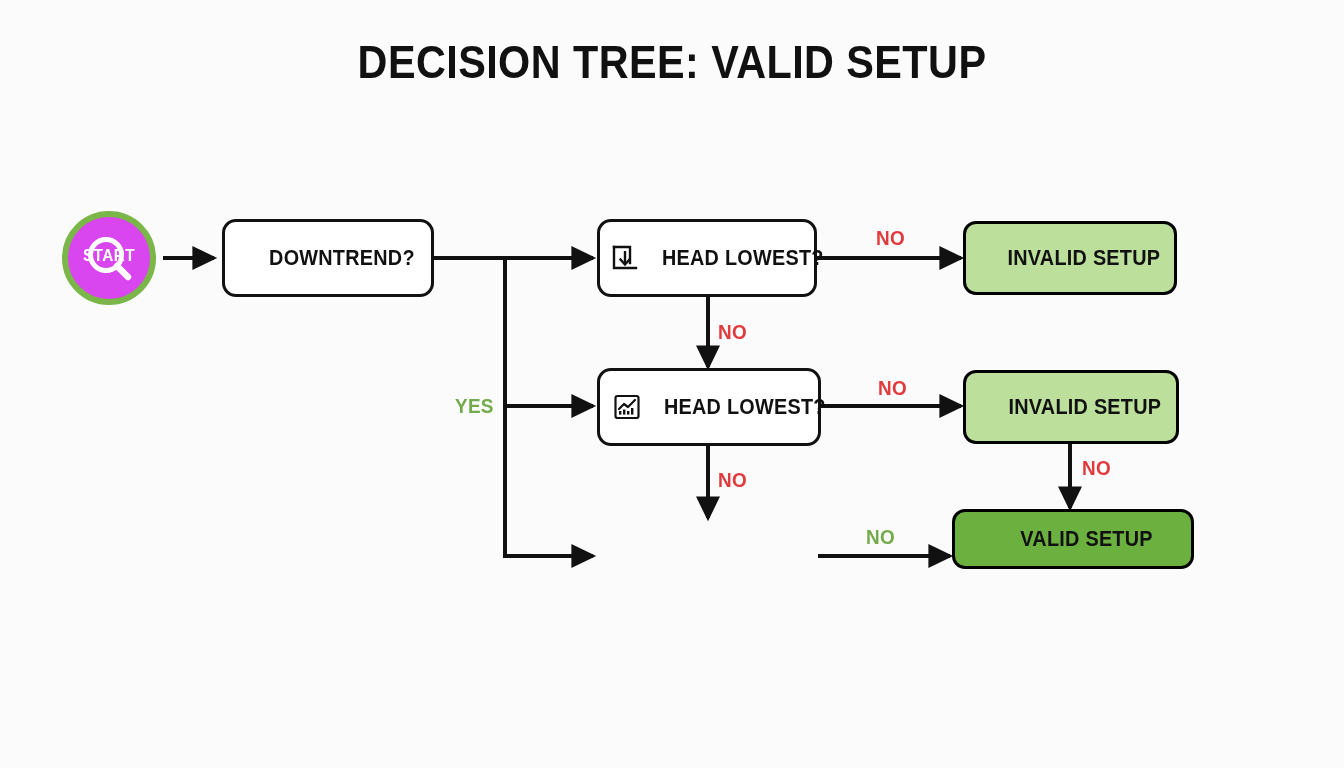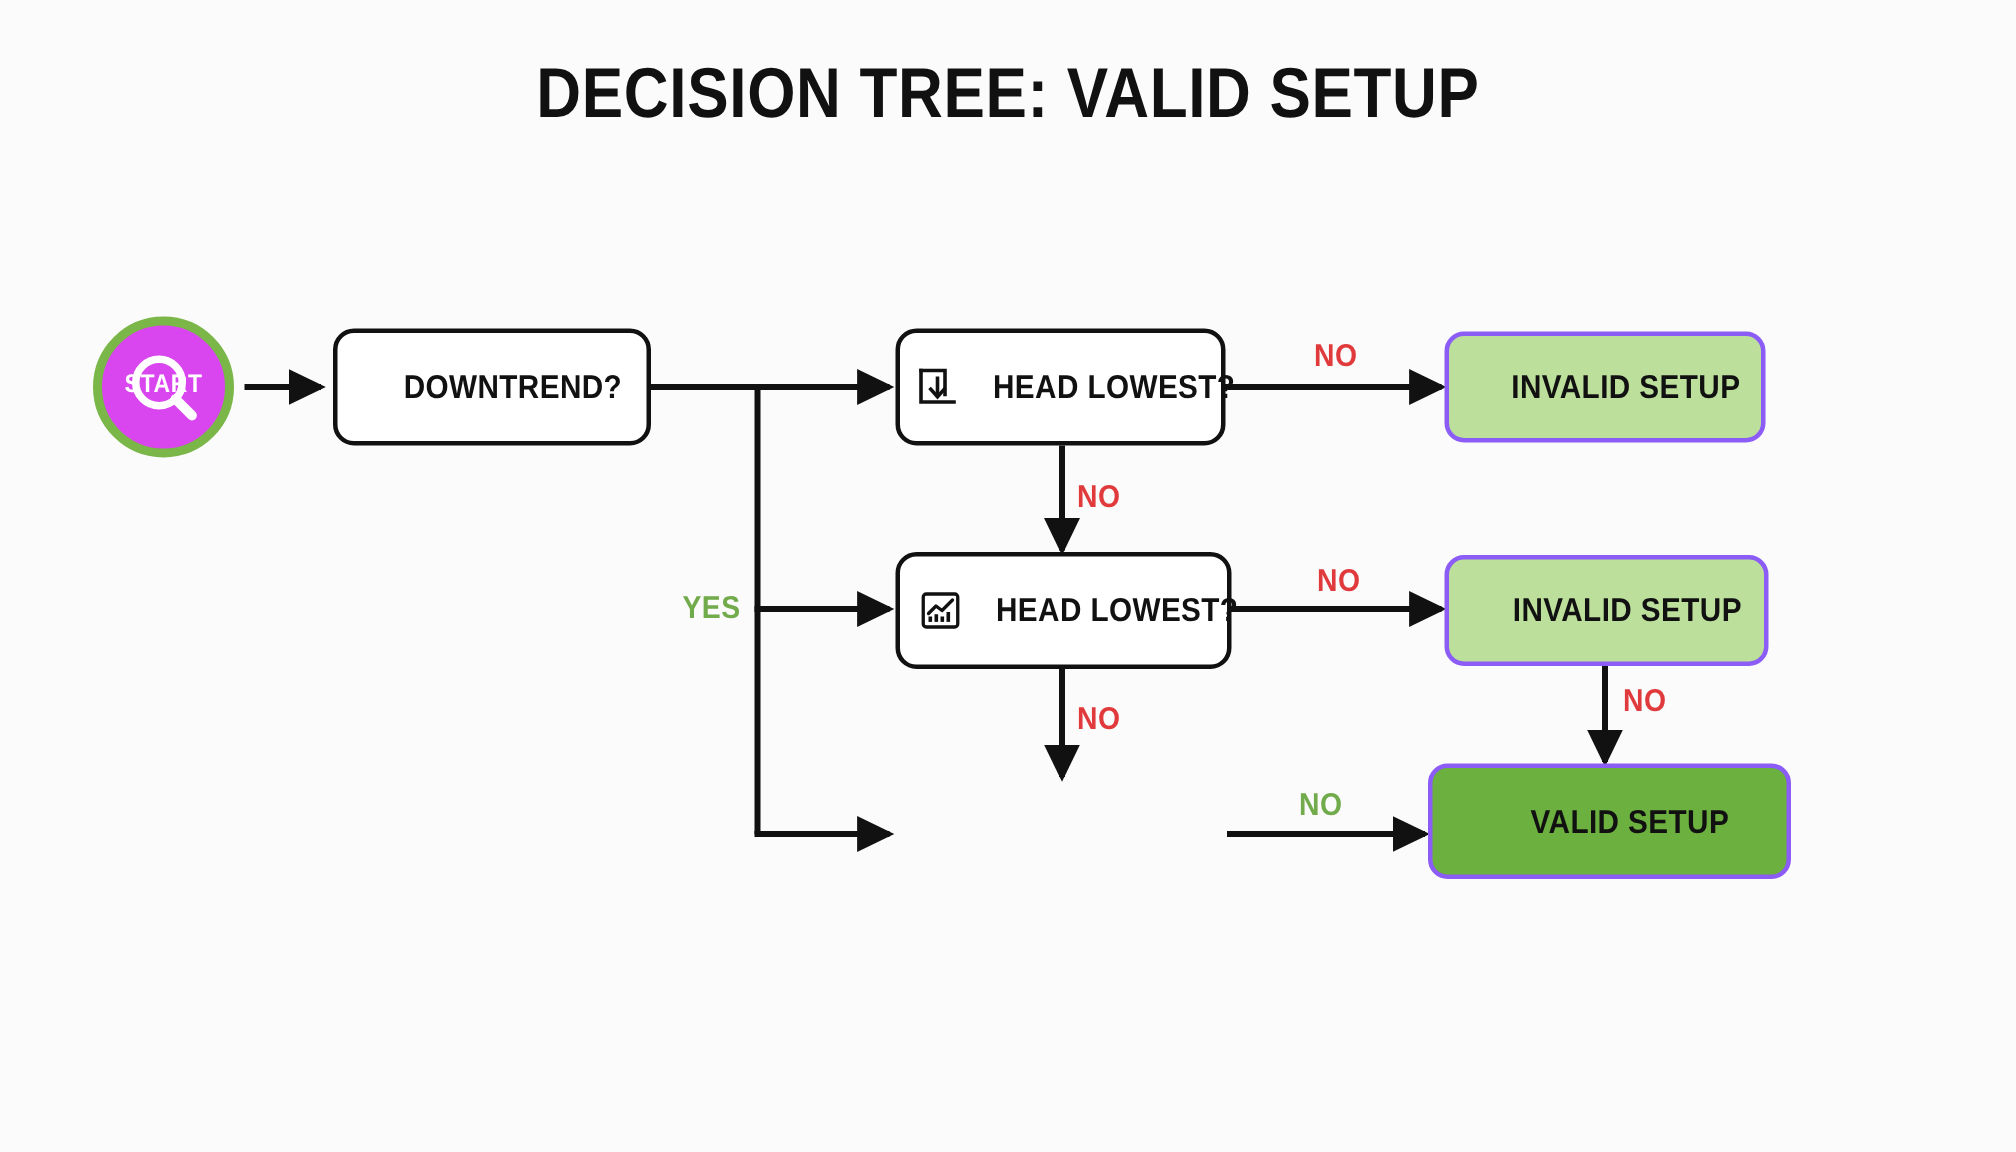--- a/index.html
+++ b/index.html
@@ -107,21 +107,21 @@
     transform-origin: center;
   }
   .node-icon {
     width: 30px;
     height: 30px;
     flex: 0 0 30px;
     display: block;
   }
 
   .node.result {
-    border: 3px solid #8b5cf6;
+    border: 3px solid #000000;
     border-radius: 13px;
   }
   .node.result .node-label {
     font-size: 22px;
   }
 
   
   .edge-label {
     position: absolute;
     font-family: "Liberation Sans", sans-serif;
@@ -217,21 +217,21 @@
 
 
   <div class="node result" style="left:963px; top:221px; width:214px; height:74px; background:#bcdf9b;">
     <div class="node-label">INVALID SETUP</div>
   </div>
 
   <div class="node result" style="left:963px; top:370px; width:216px; height:74px; background:#bcdf9b;">
     <div class="node-label">INVALID SETUP</div>
   </div>
 
-  <div class="node result" style="left:952px; top:509px; width:242px; height:77px; background:#6cb03f;">
+  <div class="node result" style="left:952px; top:509px; width:242px; height:60px; background:#6cb03f;">
     <div class="node-label">VALID SETUP</div>
   </div>
 
   <div class="edge-label yes" style="left:455px; top:394px;">YES</div>
 
   <div class="edge-label no" style="left:876px; top:226px;">NO</div>
 
   <div class="edge-label no" style="left:718px; top:320px;">NO</div>
 
   <div class="edge-label no" style="left:878px; top:376px;">NO</div>

